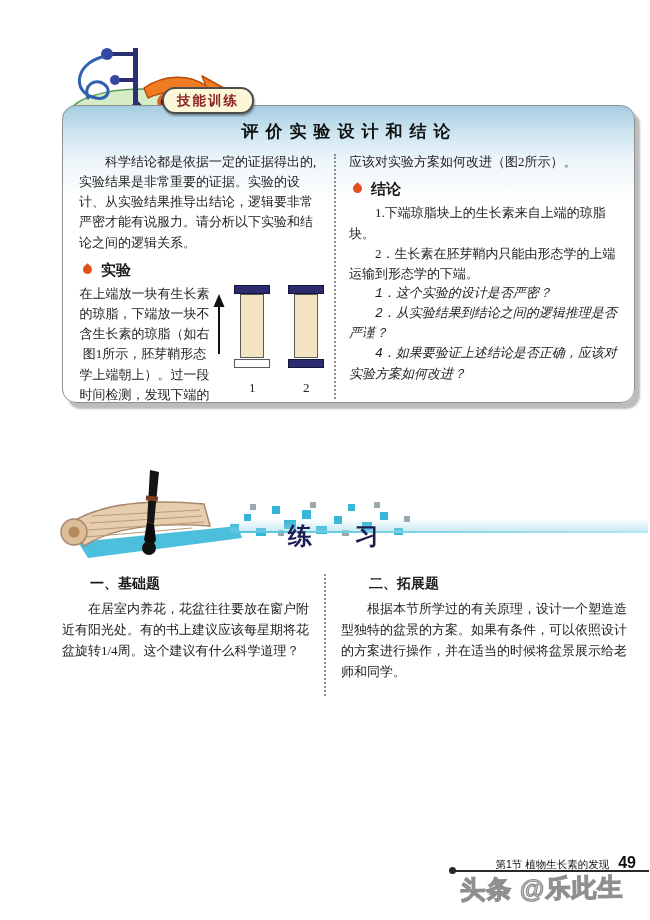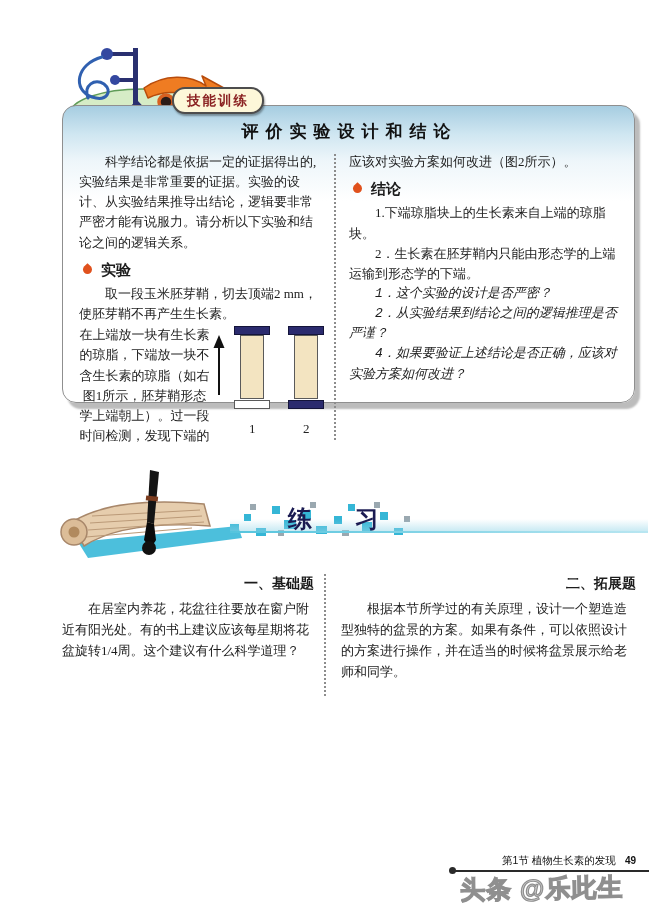--- a/index.html
+++ b/index.html
@@ -10,21 +10,21 @@
     background: #ffffff;
     font-family: "Liberation Serif", "DejaVu Serif", serif;
     color: #1c1c1c;
     overflow: hidden;
   }
 
   
   #lab-illu { position: absolute; left: 62px; top: 40px; }
   #arrow-swoosh { position: absolute; left: 138px; top: 72px; }
   #skill-badge {
-    position: absolute; left: 172px; top: 87px;
+    position: absolute; left: 162px; top: 87px;
     width: 92px; height: 27px;
     background: #fdf7d9;
     border: 2px solid #4d4d4d;
     border-radius: 13px;
     box-shadow: 1px 2px 2px rgba(0,0,0,.35);
     color: #8b2323; font-weight: bold; font-size: 13.5px;
     letter-spacing: 2px; text-align: center; line-height: 23px;
     font-family: "Liberation Sans", sans-serif;
     z-index: 5;
   }
@@ -74,21 +74,21 @@
   .cap-top { top: -10px; }
   .cap-bottom { bottom: -11px; }
   .blk-white { position: absolute; left: -7px; bottom: -11px; width: 36px; height: 9px;
                background: #ffffff; border: 1px solid #5a5a5a; }
   .fig-label { position: absolute; font-size: 13px; color: #222; }
 
   
   #scroll-illu { position: absolute; left: 52px; top: 466px; }
   #pixel-band { position: absolute; left: 228px; top: 498px; }
   #exercise-title {
-    position: absolute; left: 288px; top: 503px;
+    position: absolute; left: 288px; top: 520px;
     font-size: 24px; font-weight: bold; color: #1b1b52;
     letter-spacing: 18px; font-family: "Liberation Sans", sans-serif;
     z-index: 4;
   }
   #band-fade {
     position: absolute; left: 230px; top: 519px; width: 418px; height: 13px;
     background: linear-gradient(to bottom, rgba(170,222,236,0) 0%, rgba(150,214,232,0.55) 100%);
   }
   #band-line {
     position: absolute; left: 230px; top: 531px; width: 418px; height: 2px;
@@ -96,29 +96,29 @@
   }
 
   
   #exercise-cols {
     position: absolute; left: 62px; top: 572px; width: 574px;
     display: flex; font-size: 13px; line-height: 1.6;
   }
   #exercise-left { width: 252px; }
   #exercise-right { flex: 1; padding-left: 15px; }
   .ex-head { font-weight: bold; font-size: 14px; text-indent: 2em; margin-bottom: 5px;
-             font-family: "Liberation Sans", sans-serif; text-align: right; }
+             font-family: "Liberation Sans", sans-serif; }
   #exercise-divider { border-left: 2px dotted #8c8c8c; margin-left: 10px; min-height: 122px; }
 
   
   #footer-text {
     position: absolute; right: 14px; top: 854px;
     font-size: 10.5px; color: #111; font-family: "Liberation Sans", sans-serif;
   }
-  #footer-pageno { font-size: 10px; font-weight: bold; margin-left: 9px; }
+  #footer-pageno { font-size: 16px; font-weight: bold; margin-left: 9px; }
   #footer-line { position: absolute; left: 452px; top: 870px; width: 197px; height: 2px; background: #2a2a2a; }
   #footer-dot { position: absolute; left: 449px; top: 867px; width: 7px; height: 7px;
                 border-radius: 50%; background: #2a2a2a; }
   #watermark {
     position: absolute; left: 460px; top: 872px;
     font-size: 25px; font-weight: bold; color: #d2d2d2;
     -webkit-text-stroke: 1.2px #8f8f8f;
     letter-spacing: 1px; transform: rotate(-1deg);
     font-family: "Liberation Sans", sans-serif;
   }
@@ -156,21 +156,20 @@
 
     <div id="panel-cols">
 
       <div id="panel-col-left">
         <p class="para">科学结论都是依据一定的证据得出的,实验结果是非常重要的证据。实验的设计、从实验结果推导出结论，逻辑要非常严密才能有说服力。请分析以下实验和结论之间的逻辑关系。</p>
 
         <div class="marker-head">
           <span class="drop-icon"></span><span>实验</span>
         </div>
 
-        <p class="para">取一段玉米胚芽鞘，切去顶端2 mm，使胚芽鞘不再产生生长素。</p>
 
         <div id="fig-row">
           <p id="fig-text" class="para-cont">在上端放一块有生长素的琼脂，下端放一块不含生长素的琼脂（如右图1所示，胚芽鞘形态学上端朝上）。过一段时间检测，发现下端的</p>
 
           <div id="exp-figure">
             <svg style="position:absolute;left:2px;top:10px" width="14" height="62" viewBox="0 0 14 62">
               <line x1="7" y1="12" x2="7" y2="60" stroke="#111" stroke-width="2"></line>
               <polygon points="7,0 1.5,13 12.5,13" fill="#111"></polygon>
             </svg>
 

